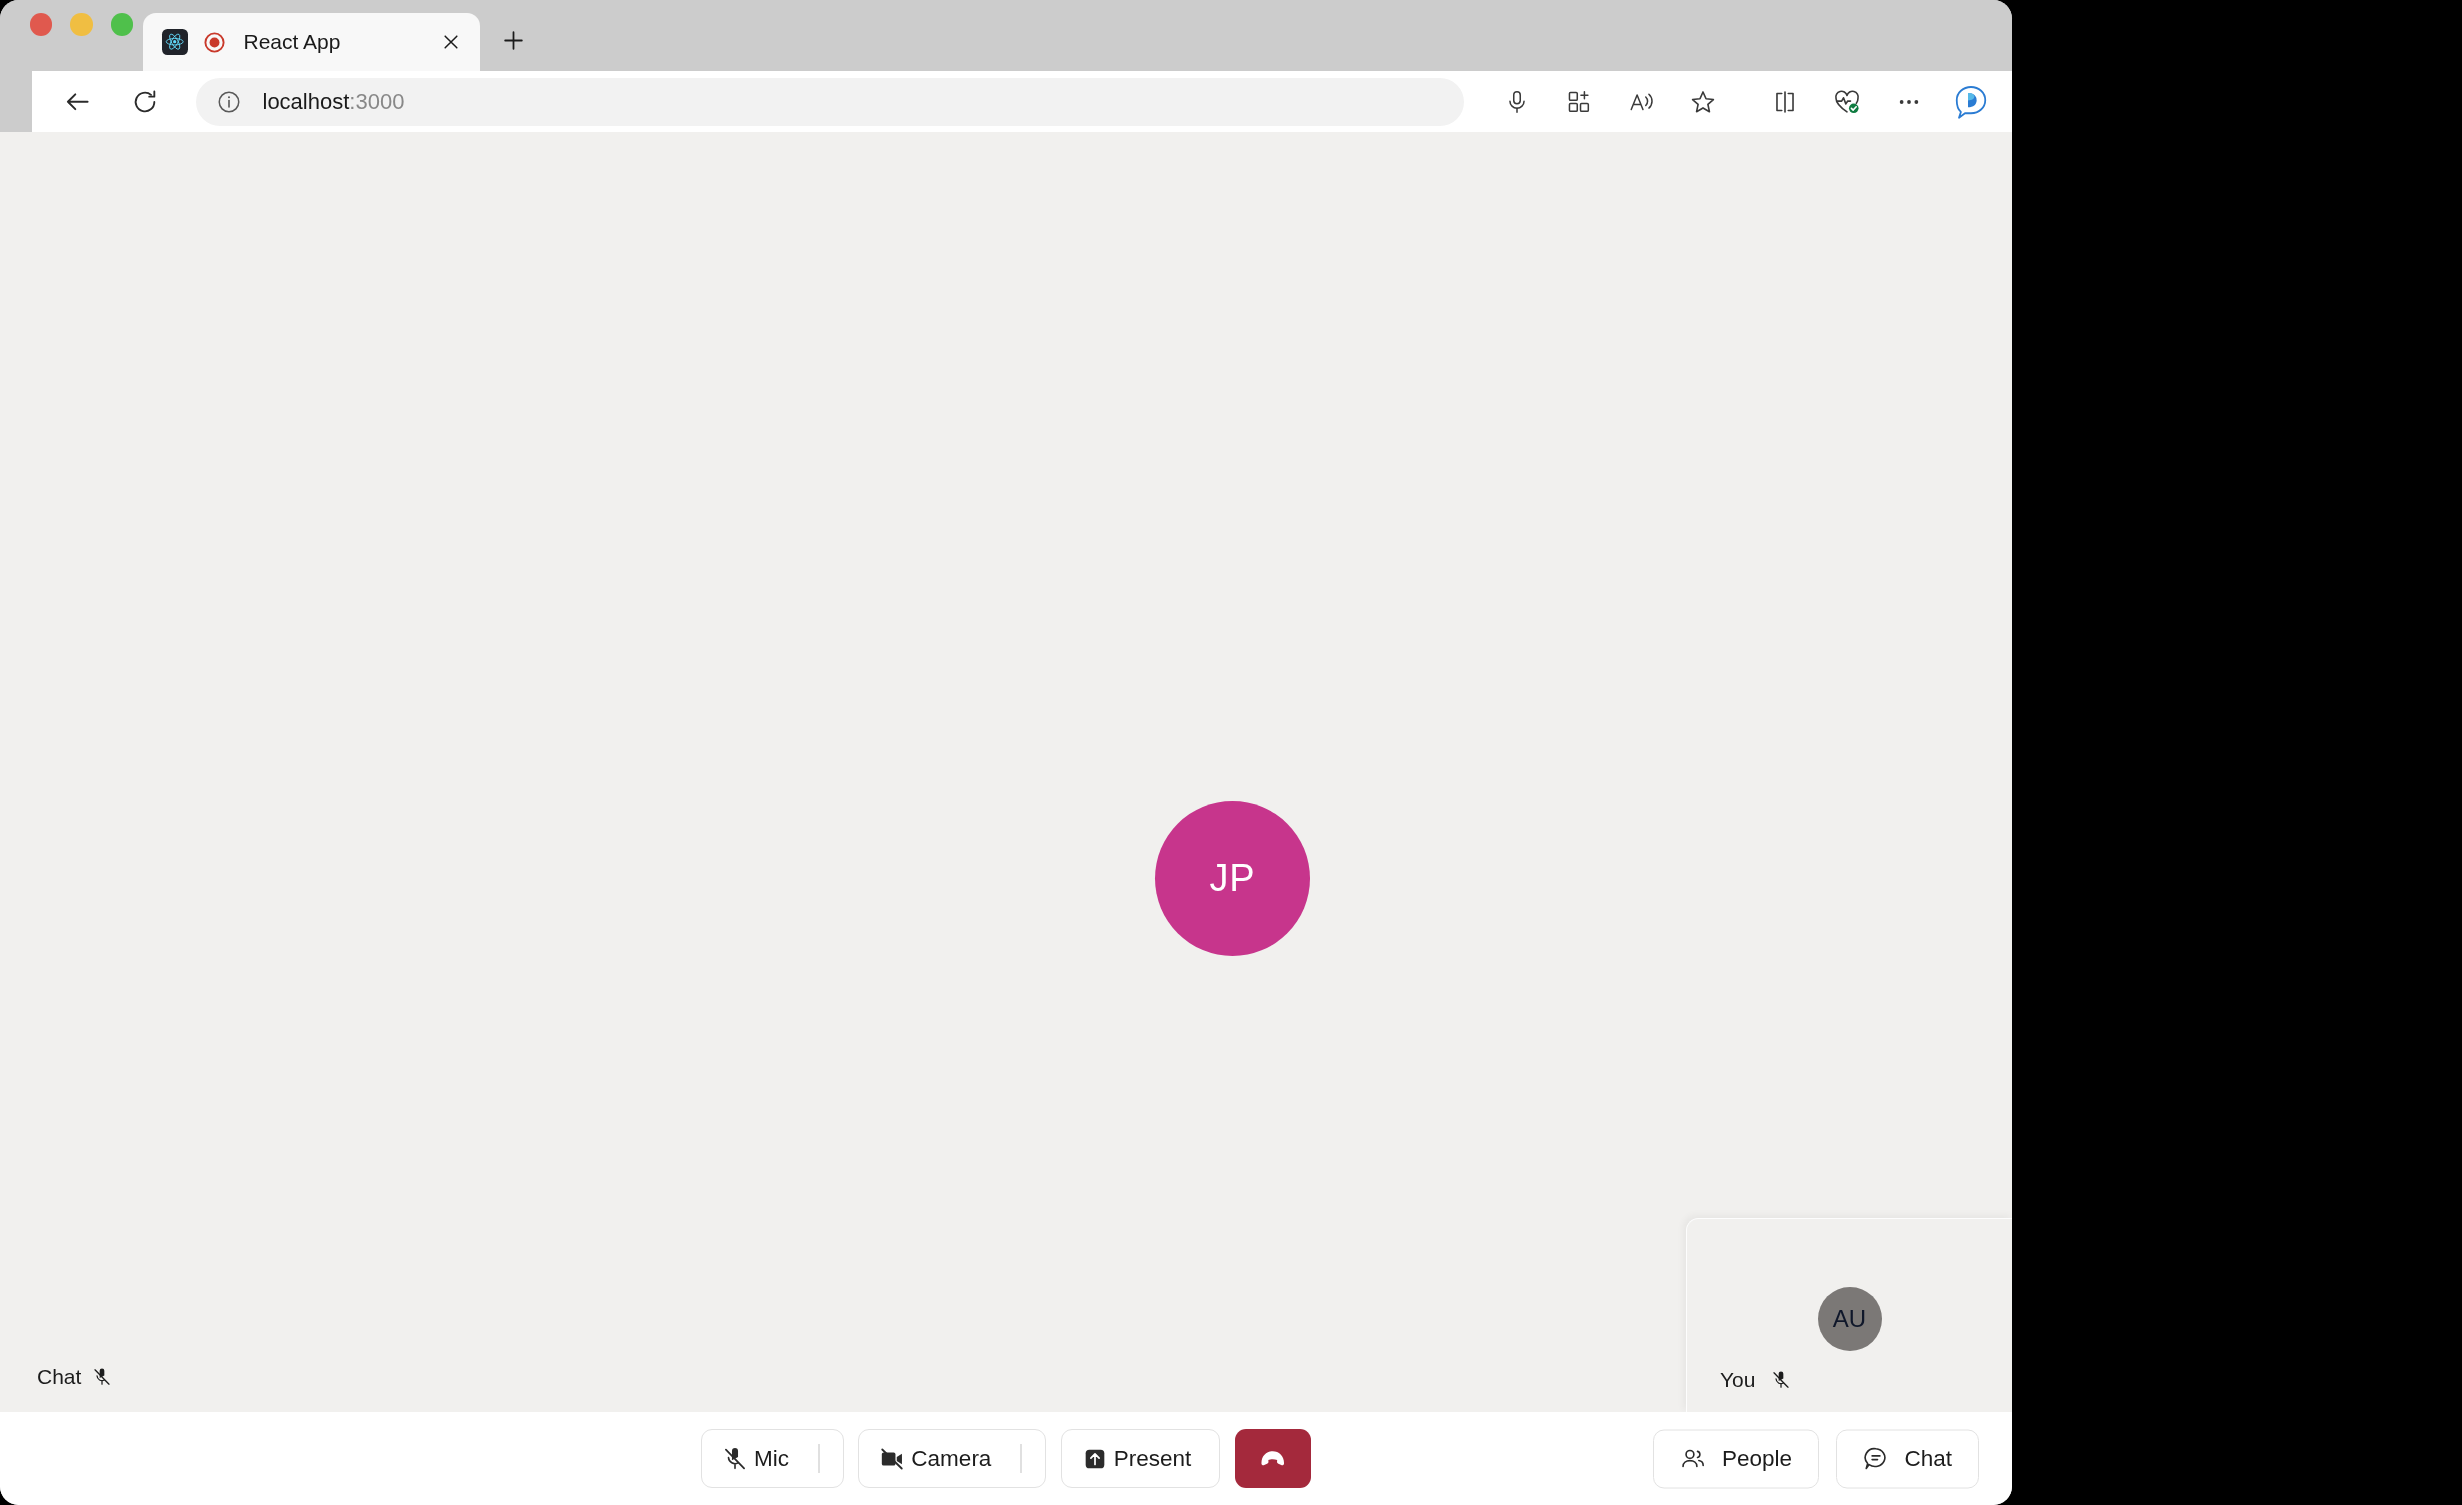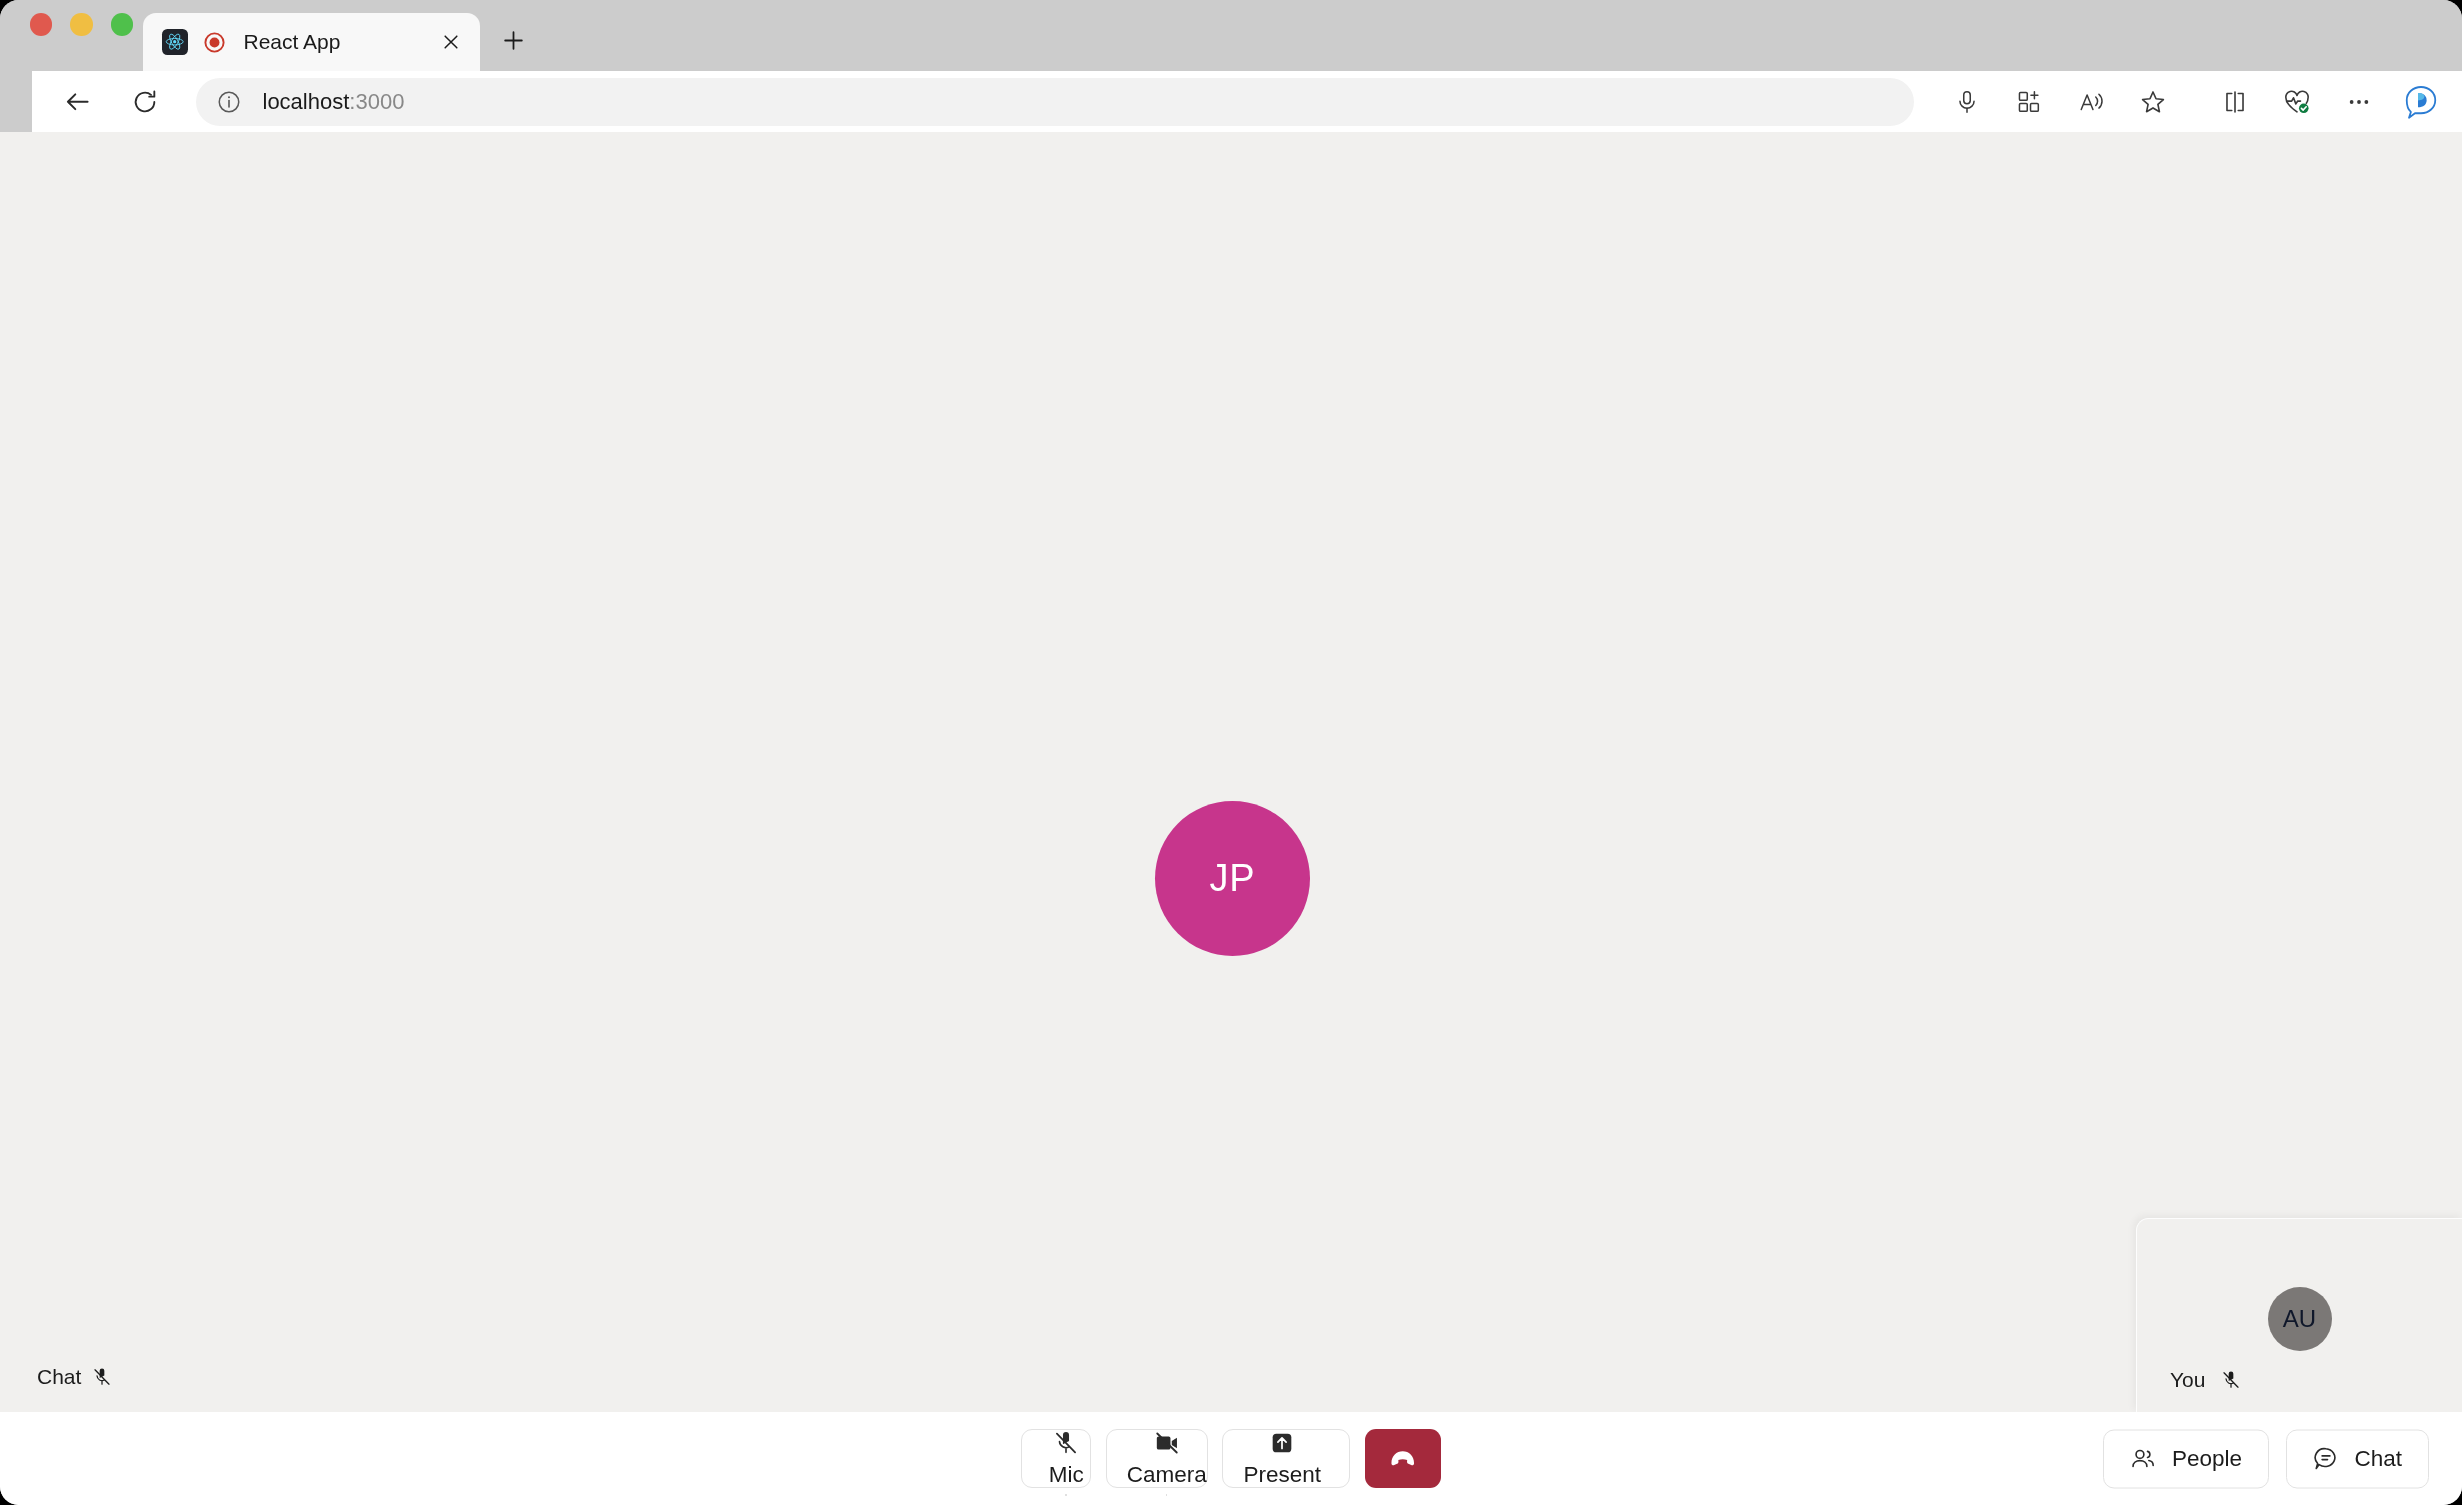--- a/index.html
+++ b/index.html
@@ -10,21 +10,21 @@
     height: 1505px;
     overflow: hidden;
     background: #000;
     font-family: "Liberation Sans", sans-serif;
   }
 
   
   .window {
     position: absolute;
     left: 0; top: 0;
-    width: 2462px; height: 1505px;
+    width: 2012px; height: 1505px;
     background: #cccccc;
     border-radius: 18.6px;
     overflow: hidden;
     display: flex;
     flex-direction: column;
   }
 
   
   .tabstrip {
     position: relative;
@@ -265,21 +265,20 @@
   }
   .ctrl {
     height: 59px;
     border: 1.6px solid #e2e2e2;
     border-radius: 11px;
     background: #ffffff;
     display: flex;
     align-items: center;
     padding: 0 0 0 20px;
     gap: 6px;
-    flex-direction: column;
   }
   .ctrl .label {
     font-size: 22.5px;
     color: #1c1c1c;
     white-space: nowrap;
   }
   .ctrl .split {
     width: 1.6px;
     height: 29.5px;
     background: #e0e0e0;

